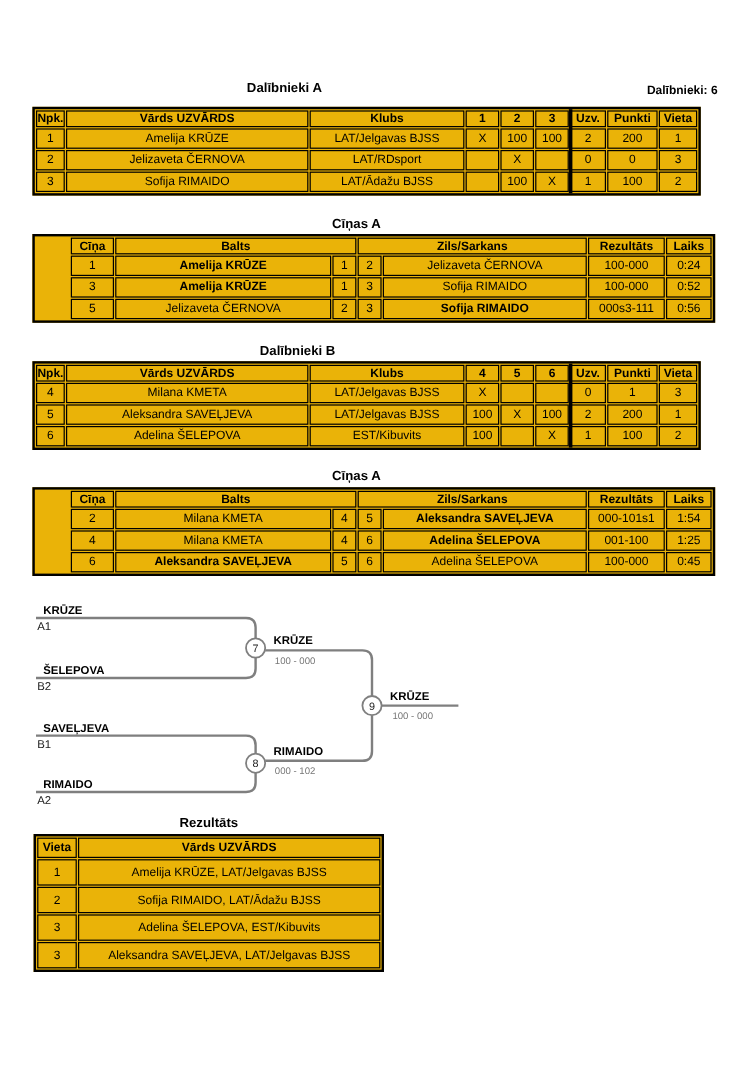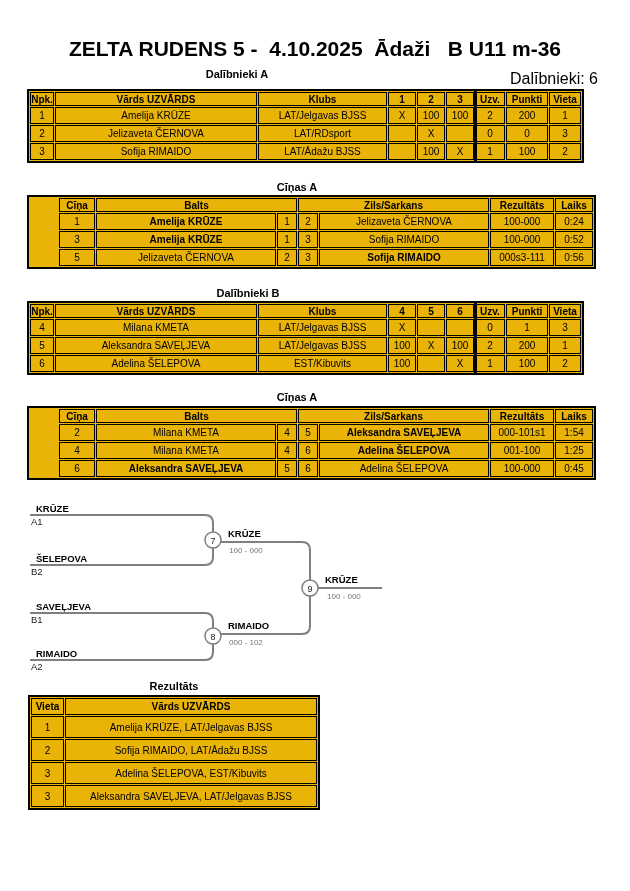--- a/index.html
+++ b/index.html
@@ -11,21 +11,21 @@
   .title {
     position: absolute; top: 37px; left: 0; width: 100%;
     text-align: center; font-weight: bold; font-size: 21px; white-space: pre;
   }
   .heading { position: absolute; font-weight: bold; font-size: 11px; text-align: center; }
   .h-ga { top: 68px;  left: 27px; width: 420px; }
   .h-fa { top: 181px; left: 27px; width: 540px; }
   .h-gb { top: 287px; left: 38px; width: 420px; }
   .h-fb { top: 391px; left: 27px; width: 540px; }
   .h-rs { top: 680px; left: 28px; width: 292px; }
-  .count { position: absolute; top: 70px; right: 32px; font-size: 16px; font-weight: normal; }
+  .count { position: absolute; top: 70px; right: 32px; font-size: 10px; font-weight: bold; }
 
   .twrap { position: absolute; border: 2px solid #000; background: #eab308; }
   .t1 { top: 89px;  left: 27px; }
   .t2 { top: 195px; left: 27px; }
   .t3 { top: 301px; left: 27px; }
   .t4 { top: 406px; left: 27px; }
   .t5 { top: 695px; left: 28px; }
 
   .grid { border-collapse: separate; border-spacing: 1px; table-layout: fixed; font-size: 10px; }
   .parts  { width: 553px; }
@@ -56,21 +56,20 @@
   .bk-name  { font-family: "Liberation Sans", sans-serif; font-size: 9.5px; font-weight: bold; fill: #000; }
   .bk-seed  { font-family: "Liberation Sans", sans-serif; font-size: 9.5px; fill: #1a1a1a; }
   .bk-score { font-family: "Liberation Sans", sans-serif; font-size: 8px; fill: #777; }
   .bk-num   { font-family: "Liberation Sans", sans-serif; font-size: 9px; fill: #222; text-anchor: middle; }
 </style>
 </head>
 <body>
 
 <div class="page">
 
-  <div class="title">ZELTA RUDENS 5 -  4.10.2025  Ādaži   B U11 m-36</div>
   <div class="heading h-ga">Dalībnieki A</div>
   <div class="count">Dalībnieki: 6</div>
 
   <div class="twrap t1">
     <div class="vdiv"></div>
     <table class="grid parts">
       <colgroup>
           <col class="w-npk">
           <col class="w-name">
           <col class="w-club">

